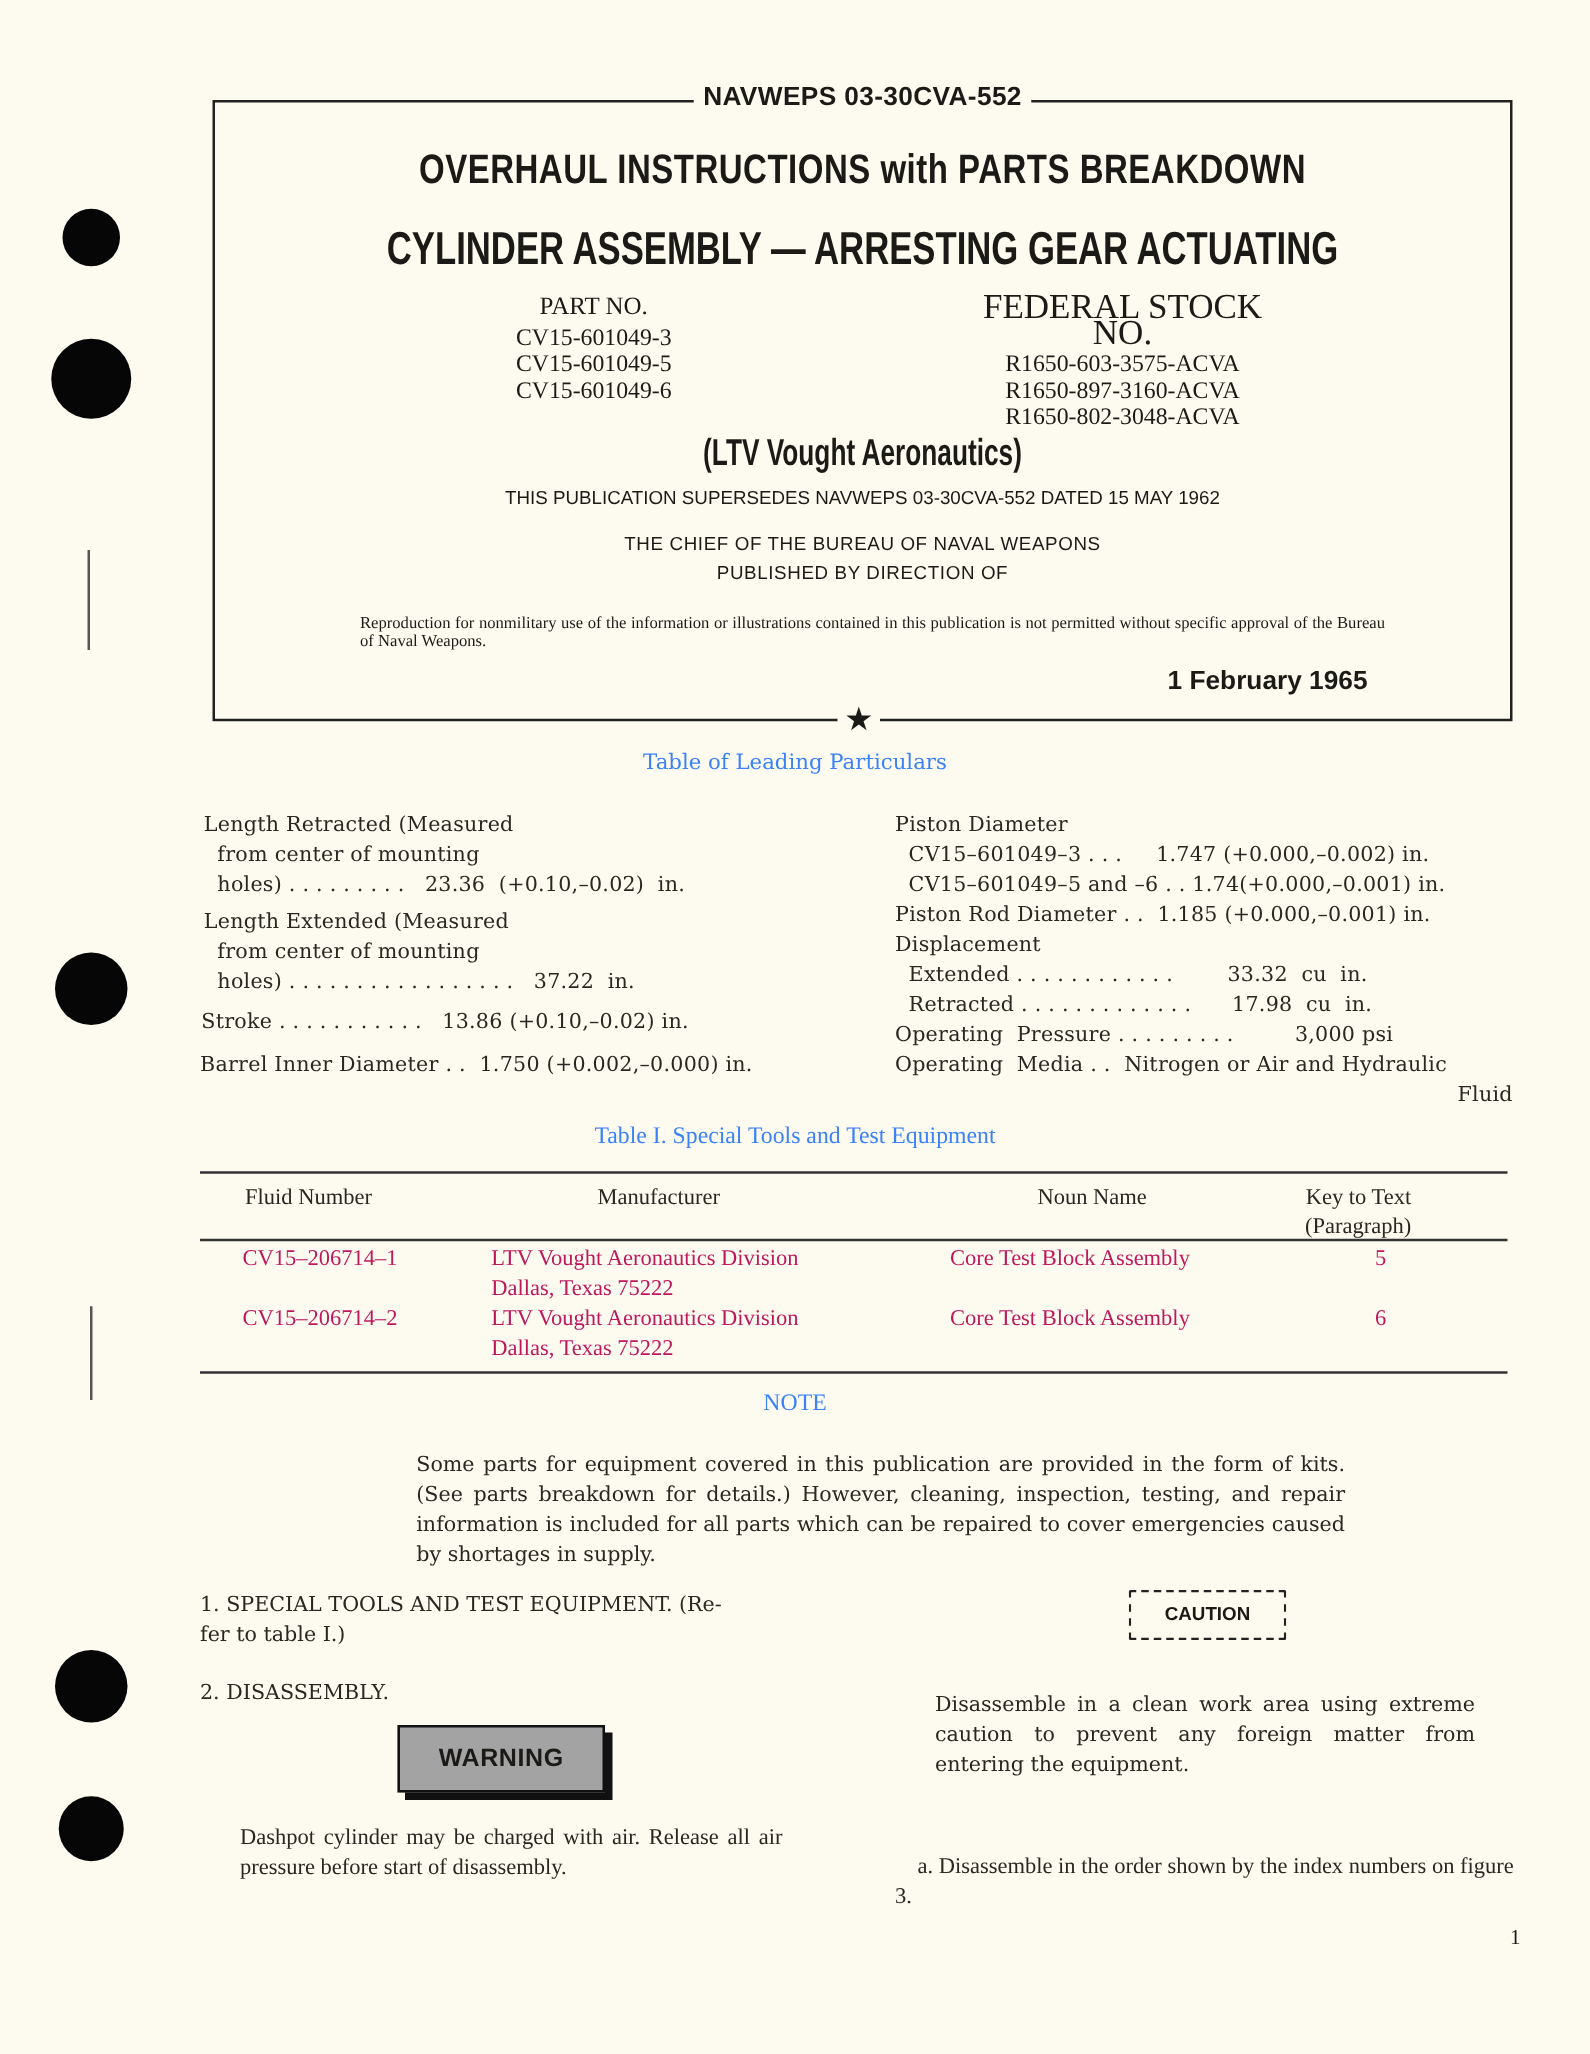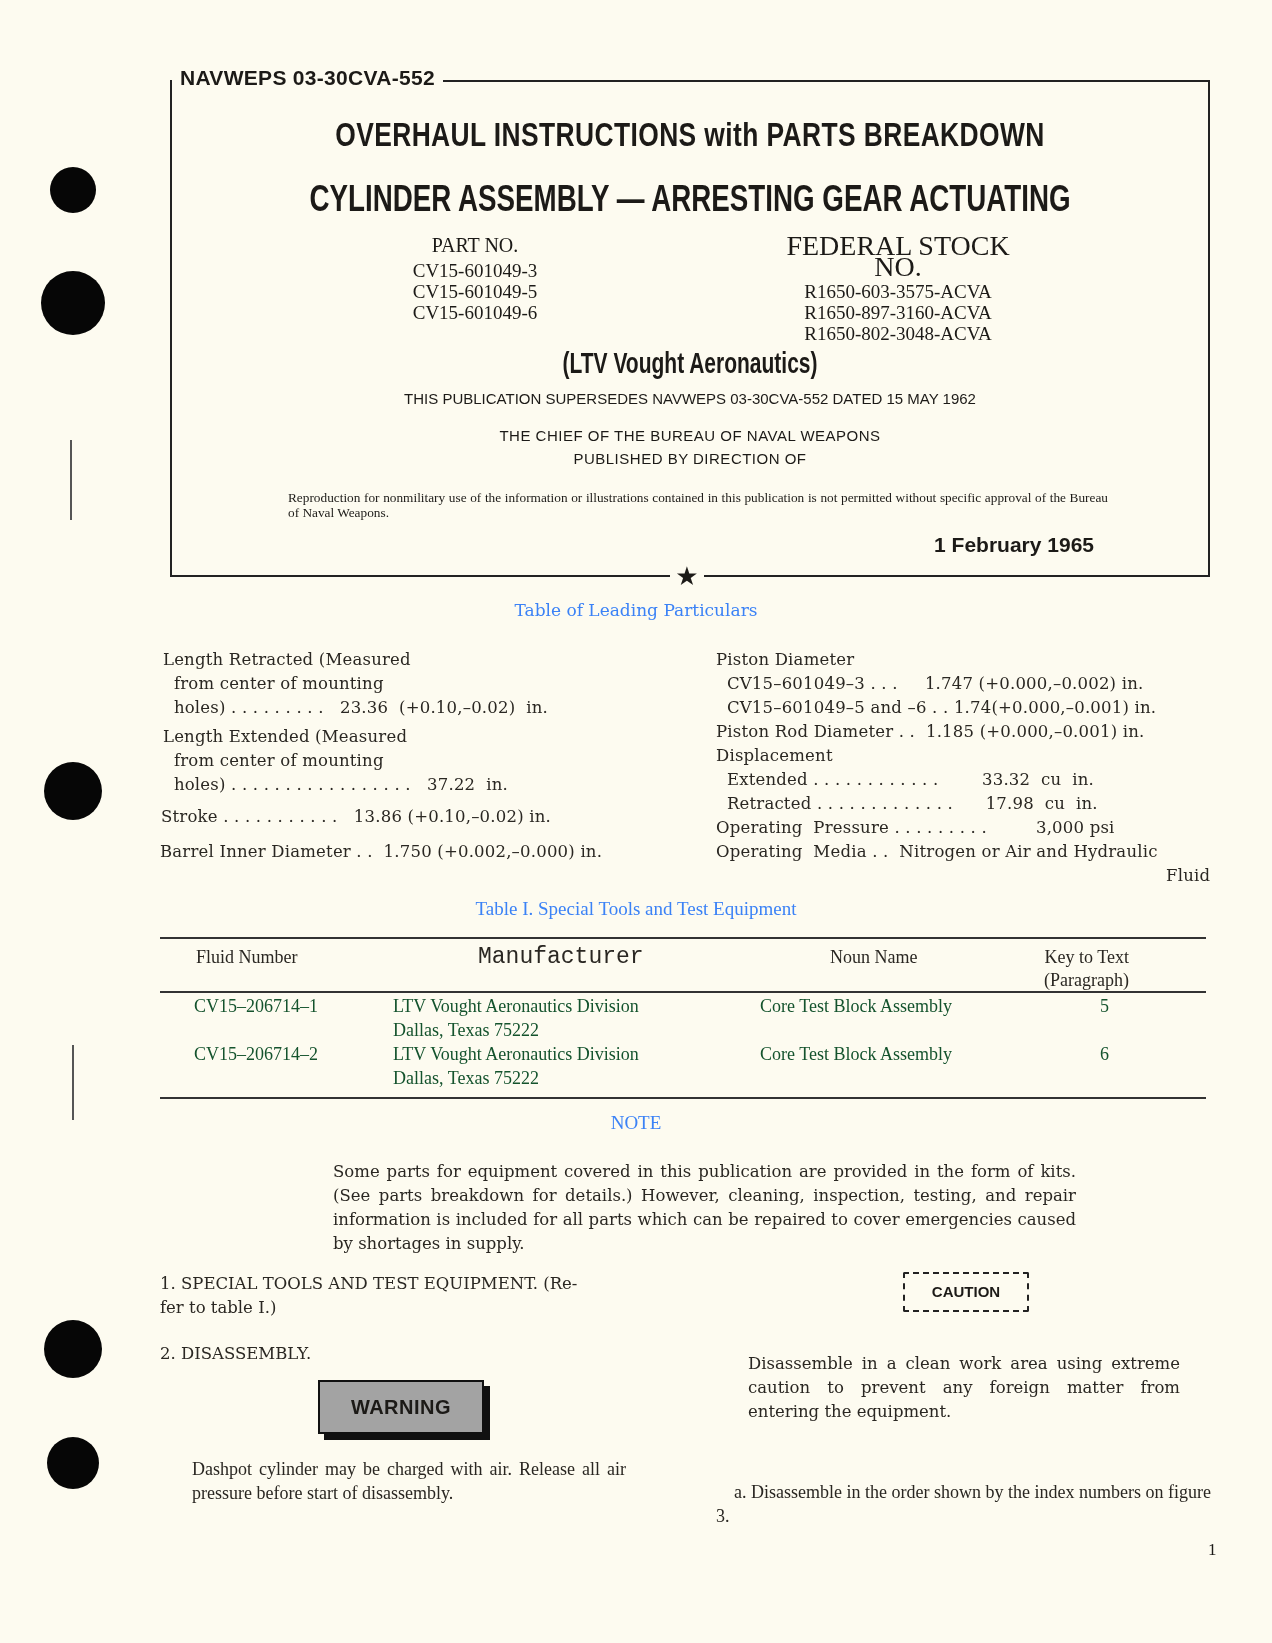--- a/index.html
+++ b/index.html
@@ -14,21 +14,21 @@
   .cond { font-family: "Liberation Sans", sans-serif; font-weight: bold; transform-origin: center; }
   .lserif { font-family: "Liberation Serif", serif; }
 
   
   .frame { position: absolute; left: 170px; top: 80px; width: 1036px; height: 497px;
            border-left: 2px solid #222; border-right: 2px solid #222; }
   .frame-top { position: absolute; top: 0; height: 2px; background: #222; }
   .frame-bot { position: absolute; bottom: 0; height: 2px; background: #222; }
 
   .center { text-align: center; }
-  .nav-doc { position: absolute; left: 0; right: 0; top: -14px; }
+  .nav-doc { position: absolute; left: 0; right: 0; top: -14px; text-align: center; }
   .nav-doc span { background: #fdfbf0; padding: 0 8px; font-size: 21px; font-weight: bold;
                   font-family: "Liberation Sans", sans-serif; letter-spacing: 0.3px; }
 
   .title1 { position: absolute; left: 0; right: 0; top: 36px; font-size: 33px;
             transform: scaleX(0.80); letter-spacing: 0.5px; }
   .title2 { position: absolute; left: 0; right: 0; top: 98px; font-size: 37px;
             transform: scaleX(0.75); }
   .pn { position: absolute; font-family: "Liberation Serif", serif; font-size: 19px; line-height: 21px; }
   .vendor { position: absolute; left: 0; right: 0; top: 266px; font-size: 30px;
             transform: scaleX(0.70); }
@@ -44,21 +44,21 @@
           background: #fdfbf0; line-height: 30px; }
 
   .h-table { position: absolute; left: 0; right: 0; font-size: 17px; text-align: center;
              font-family: "DejaVu Serif", serif; color: #3b82f6; }
 
   .lp { font-family: "DejaVu Serif", serif; font-size: 16.5px; color: #2a2722; line-height: 24px;
         letter-spacing: 0.2px; }
   .lp-row { position: absolute; white-space: pre; }
   .rule { position: absolute; left: 160px; width: 1046px; height: 2px; background: #333; }
   .th { position: absolute; font-size: 16px; line-height: 23px; color: #2a2722; }
-  .td { position: absolute; font-size: 16px; line-height: 24px; color: #14532d; white-space: pre; }
+  .td { position: absolute; font-size: 16px; line-height: 24px; color: #be185d; white-space: pre; }
 
   .body-txt { font-family: "DejaVu Serif", serif; font-size: 16.5px; line-height: 24px; color: #2a2722;
               text-align: justify; }
   .caution-box { position: absolute; left: 903px; top: 1272px; width: 122px; height: 36px;
                  border: 2px dashed #222; border-radius: 2px; text-align: center; line-height: 36px;
                  font-family: "Liberation Sans", sans-serif; font-weight: bold; font-size: 15px; }
   .warning-box { position: absolute; left: 318px; top: 1380px; width: 162px; height: 50px;
                  border: 2px solid #111; box-shadow: 6px 6px 0 #111; background: #a3a3a3;
                  text-align: center; line-height: 50px; font-family: "Liberation Sans", sans-serif;
                  font-weight: bold; font-size: 20px; letter-spacing: 0.5px; }
@@ -133,21 +133,21 @@
   <div class="lp-row" style="left:716px;top:816px;">Operating  Pressure . . . . . . . . .         3,000 psi</div>
   <div class="lp-row" style="left:716px;top:840px;">Operating  Media . .  Nitrogen or Air and Hydraulic</div>
   <div class="lp-row" style="left:1166px;top:864px;">Fluid</div>
 </div>
 
 <div class="h-table lserif" style="top:898px;font-size:19px;font-family:'Liberation Serif',serif;">Table I. Special Tools and Test Equipment</div>
 
 <div>
   <div class="rule" style="top:937px;"></div>
   <div class="th lserif" style="left:196px;top:946px;font-family:'Liberation Serif',serif;font-size:18px;">Fluid Number</div>
-  <div class="th lserif" style="left:478px;top:946px;font-family:Liberation Mono, monospace;font-size:23px;">Manufacturer</div>
+  <div class="th lserif" style="left:478px;top:946px;font-family:Liberation Serif, serif;font-size:18px;">Manufacturer</div>
   <div class="th lserif" style="left:830px;top:946px;font-family:'Liberation Serif',serif;font-size:18px;">Noun Name</div>
   <div class="th lserif" style="left:1044px;top:946px;font-family:'Liberation Serif',serif;font-size:18px;text-align:right;">
     <div>Key to Text</div>
     <div>(Paragraph)</div>
   </div>
   <div class="rule" style="top:991px;"></div>
 
   <div>
     <div class="td lserif" style="left:194px;top:994px;font-family:'Liberation Serif',serif;font-size:18px;">CV15–206714–1</div>
     <div class="td lserif" style="left:393px;top:994px;font-family:'Liberation Serif',serif;font-size:18px;">LTV Vought Aeronautics Division</div>

